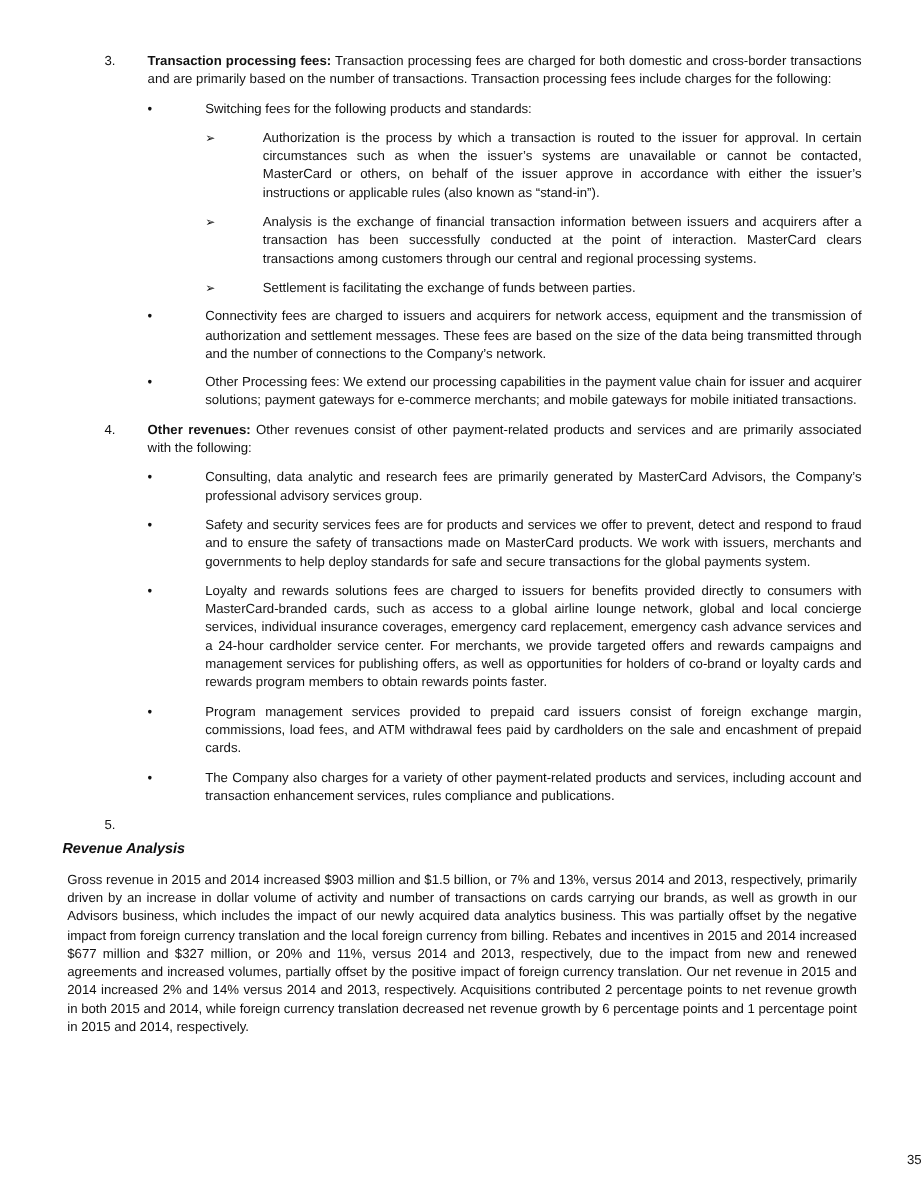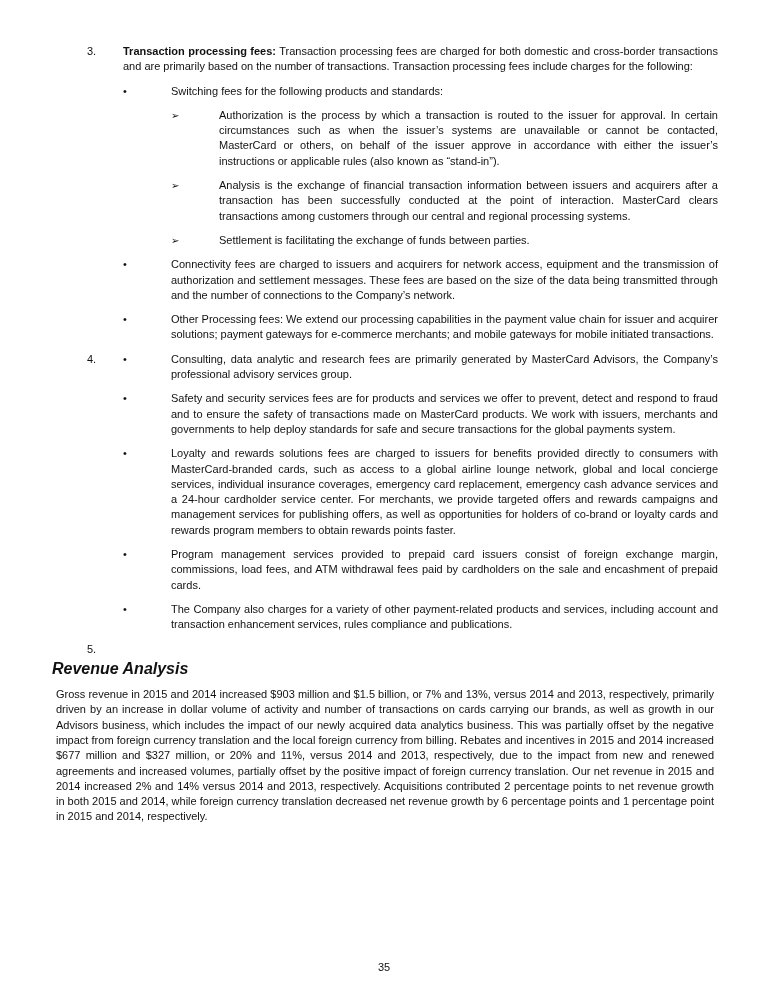--- a/index.html
+++ b/index.html
@@ -38,33 +38,33 @@
   }
   .para {
     margin: 0 0 9px 0;
     text-align: justify;
   }
   .b { font-weight: bold; }
   .i { }
   .ra-heading {
     font-weight: bold;
     font-style: italic;
-    font-size: 16px;
+    font-size: 12px;
     margin: 4px 0 11px 0;
   }
   .body-para {
     margin: 4px;
     text-align: justify;
   }
   .page-number {
     position: absolute;
     bottom: 25px;
     left: 0;
     right: 0;
-    text-align: center;
+    text-align: right;
   }
 </style>
 </head>
 <body>
 
 <div class="page">
 
   <section>
     <div class="row">
       <span class="num">3.</span>
@@ -114,20 +114,21 @@
         </div>
 
       </div>
     </div>
   </section>
 
   <section>
     <div class="row">
       <span class="num">4.</span>
       <div class="cell">
+        <p class="para"><span class="b">Other revenues:</span><span> Other revenues consist of other payment-related products and services and are primarily associated with the following:</span></p>
 
         <div class="row">
           <span class="marker">•</span>
           <div class="cell">
             <p class="para"><span class="i">Consulting, data analytic and research fees</span><span> are primarily generated by MasterCard Advisors, the Company’s professional advisory services group.</span></p>
           </div>
         </div>
 
         <div class="row">
           <span class="marker">•</span>

